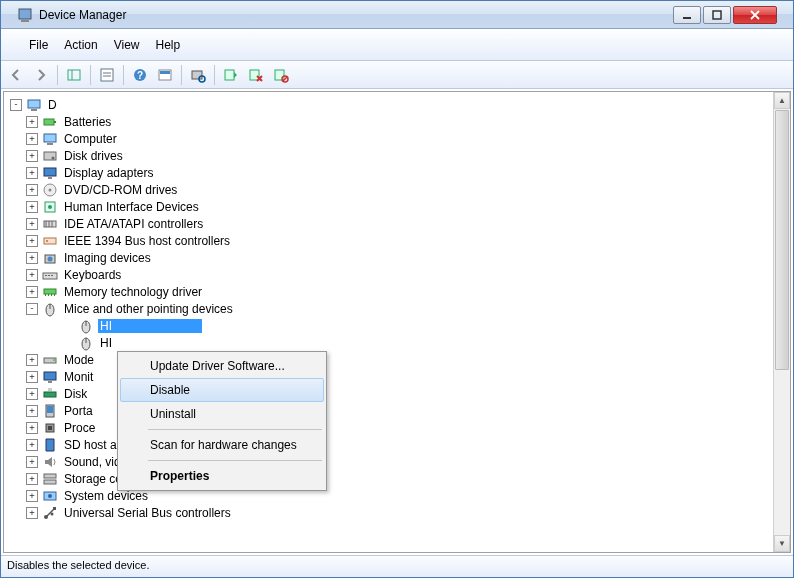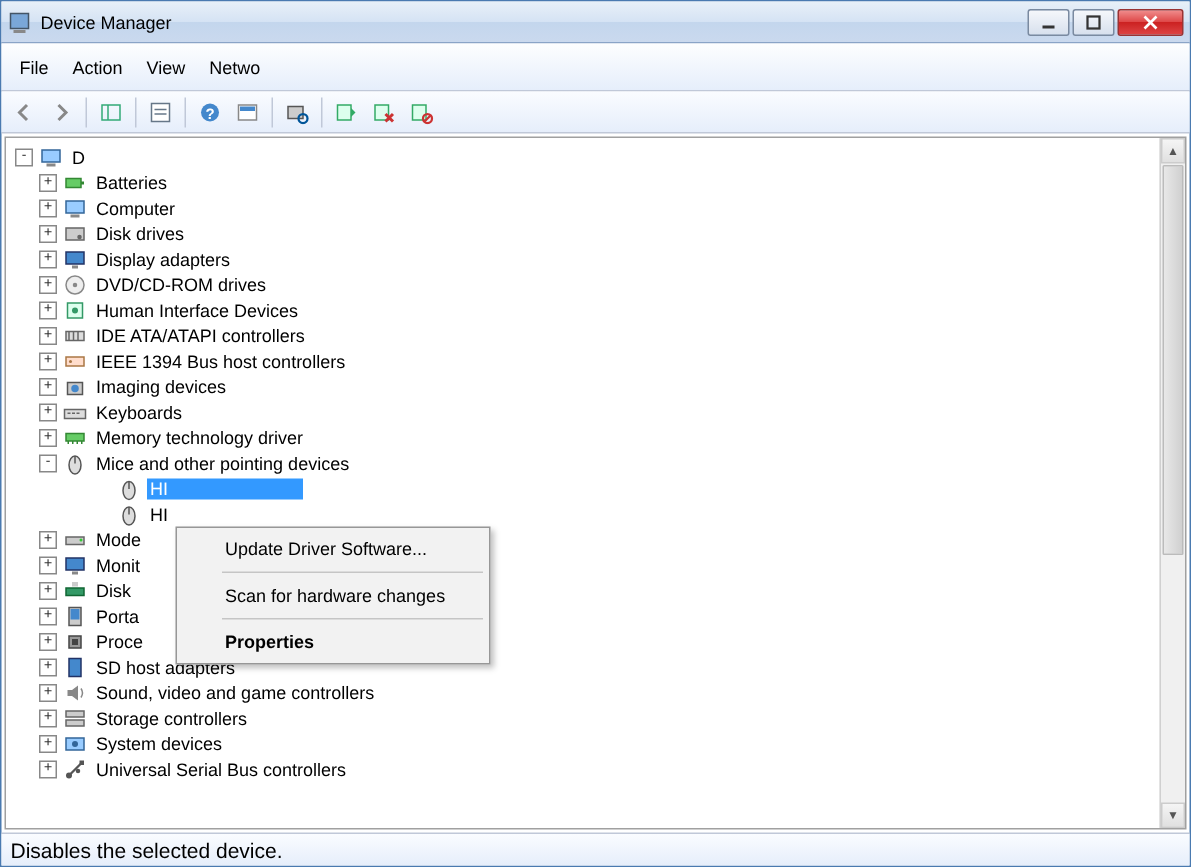--- a/index.html
+++ b/index.html
@@ -1,27 +1,27 @@
 <!DOCTYPE html>
 <html><head>
 <meta charset="utf-8">
 <style>
 * { box-sizing: border-box; margin: 0; padding: 0; }
 body { font-family: "Segoe UI", Tahoma, sans-serif; font-size: 12px; width: 794px; height: 578px; overflow: hidden; background: #fff; }
 
 .window { width: 794px; height: 578px; border: 1px solid #4a7ab0; display: flex; flex-direction: column; position: relative; }
 
-.titlebar { height: 28px; background: linear-gradient(to bottom, #e8f0f8 0%, #d5e3f4 50%, #c3d6ed 50%, #cad9ee 100%); display: flex; align-items: center; padding: 0 4px; border-bottom: 1px solid #8aa4c7; }
+.titlebar { height: 28px; background: linear-gradient(to bottom, #e8f0f8 0%, #d5e3f4 50%, #c3d6ed 50%, #cad9ee 100%); display: flex; align-items: center; padding: 0 16px; border-bottom: 1px solid #8aa4c7; }
 .titlebar-icon { width: 16px; height: 16px; margin-right: 6px; }
 .titlebar-text { color: #000; flex: 1; font-size: 12px; }
 .win-btns { display: flex; gap: 2px; }
 .win-btn { width: 28px; height: 18px; border: 1px solid #7a8aa0; border-radius: 2px; background: linear-gradient(to bottom, #f5f7fb, #d7e0ed); display: flex; align-items: center; justify-content: center; font-size: 10px; cursor: default; }
 .win-btn.close { width: 44px; background: linear-gradient(to bottom, #f08c8c 0%, #d44 50%, #c22 50%, #d44 100%); color: #fff; border-color: #933; }
 
-.menubar { height: 32px; background: linear-gradient(to bottom, #fdfeff, #e6eefb); display: flex; align-items: center; padding: 0 4px; border-bottom: 1px solid #c0c8d8; }
+.menubar { height: 32px; background: linear-gradient(to bottom, #fdfeff, #e6eefb); display: flex; align-items: center; padding: 0 20px; border-bottom: 1px solid #c0c8d8; }
 .menu-item { padding: 2px 8px; cursor: default; }
 
 .toolbar { height: 28px; background: linear-gradient(to bottom, #fafcff, #e6eefb); display: flex; align-items: center; padding: 0 4px; gap: 3px; border-bottom: 1px solid #c0c8d8; }
 .tb-btn { width: 22px; height: 22px; display: flex; align-items: center; justify-content: center; border: 1px solid transparent; border-radius: 2px; }
 .tb-sep { width: 1px; height: 20px; background: #c0c8d8; margin: 0 2px; }
 
 .content { flex: 1; display: flex; border: 1px solid #a0a0a0; margin: 2px; position: relative; overflow: hidden; }
 .tree { flex: 1; overflow-y: auto; padding: 4px 2px; background: #fff; }
 .scrollbar { width: 17px; background: #f0f0f0; border-left: 1px solid #d0d0d0; position: relative; }
 .scroll-arrow { height: 17px; background: linear-gradient(to bottom,#f5f5f5,#e0e0e0); border:1px solid #ccc; display:flex; align-items:center; justify-content:center; font-size:8px; color:#555;}
@@ -33,21 +33,21 @@
 .node-icon { width: 16px; height: 16px; margin-right: 4px; display: inline-flex; align-items: center; justify-content: center; }
 .node-label { padding: 0 2px; }
 .node-label.selected { background: #3399ff; color: #fff; }
 
 .ctx-menu { position: absolute; left: 113px; top: 259px; width: 210px; background: #f2f2f2; border: 1px solid #979797; box-shadow: 2px 2px 4px rgba(0,0,0,0.25); padding: 2px; z-index: 100; }
 .ctx-item { padding: 5px 20px 5px 30px; cursor: default; font-size: 12px; }
 .ctx-item.hover { background: linear-gradient(to bottom,#e8f0fb,#cfe3f8); border:1px solid #a7cdf0; padding: 4px 19px 4px 29px; border-radius:2px;}
 .ctx-item.bold { font-weight: bold; }
 .ctx-sep { height: 1px; background: #c5c5c5; margin: 3px 2px 3px 28px; }
 
-.statusbar { height: 22px; background: linear-gradient(to bottom, #fafcff, #e6eefb); border-top: 1px solid #c0c8d8; padding: 3px 6px; font-size: 14px; }
+.statusbar { height: 22px; background: linear-gradient(to bottom, #fafcff, #e6eefb); border-top: 1px solid #c0c8d8; padding: 3px 6px; font-size: 11px; }
 
 .indent { display:inline-block; }
 .i0{width:4px;} .i1{width:20px;} .i3{width:56px;}
 
 svg { display:block; }
 </style>
 </head>
 <body>
 
 <div class="window">
@@ -76,21 +76,21 @@
             <path d="M2 1 L10 9 M10 1 L2 9" stroke="#fff" stroke-width="1.8"></path>
           </svg>
         </div>
     </div>
   </div>
 
   <div class="menubar">
     <div class="menu-item">File</div>
     <div class="menu-item">Action</div>
     <div class="menu-item">View</div>
-    <div class="menu-item">Netwo</div>
+    <div class="menu-item">Help</div>
   </div>
 
   <div class="toolbar">
     <div class="tb-btn">
         <svg width="16" height="16">
           <path d="M10 3 L5 8 L10 13" fill="none" stroke="#888" stroke-width="2"></path>
         </svg>
       </div>
     <div class="tb-btn">
         <svg width="16" height="16">
@@ -441,20 +441,22 @@
         </div>
       </div>
     <div class="scrollbar">
       <div class="scroll-arrow">▲</div>
       <div class="scroll-thumb"></div>
       <div class="scroll-arrow" style="position:absolute;bottom:0;left:0;right:0;">▼</div>
     </div>
 
     <div class="ctx-menu" id="ctx">
         <div class="ctx-item">Update Driver Software...</div>
+        <div class="ctx-item hover">Disable</div>
+        <div class="ctx-item">Uninstall</div>
         <div class="ctx-sep"></div>
         <div class="ctx-item">Scan for hardware changes</div>
         <div class="ctx-sep"></div>
         <div class="ctx-item bold">Properties</div>
       </div>
   </div>
 
   <div class="statusbar">
     <span>Disables the selected device.</span>
   </div>

